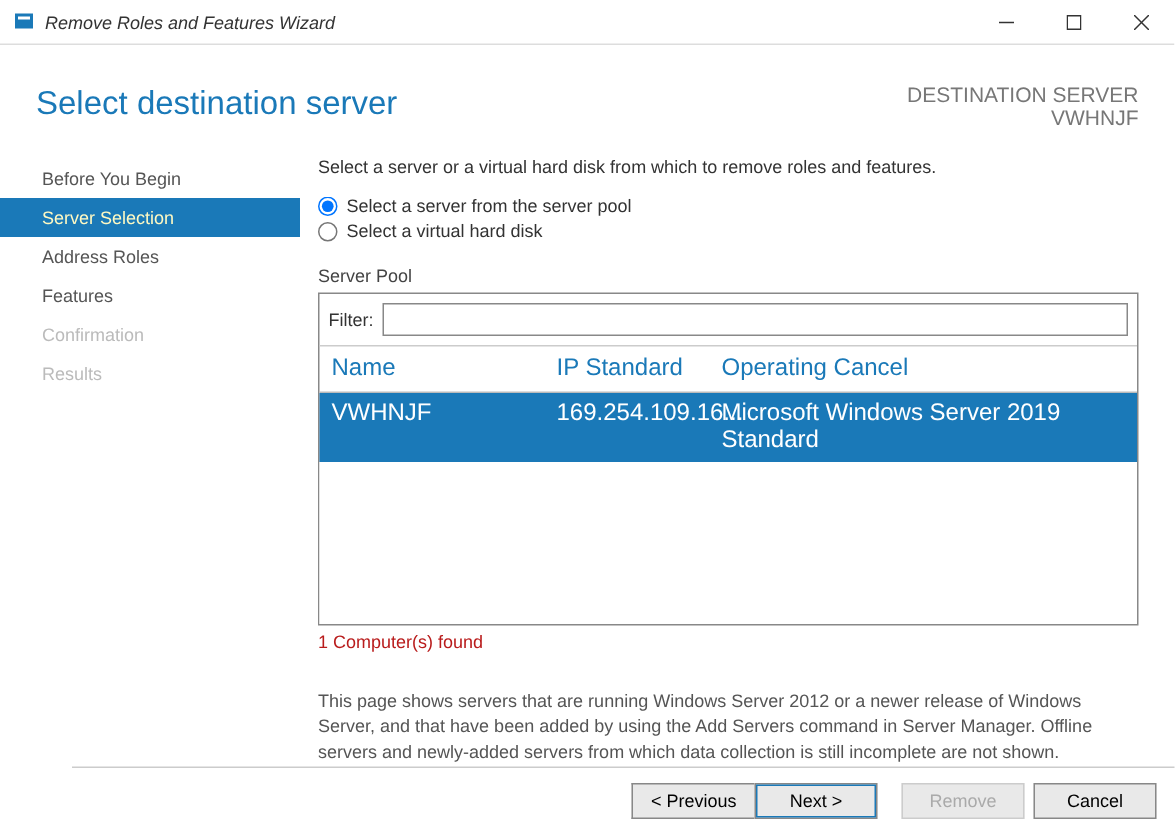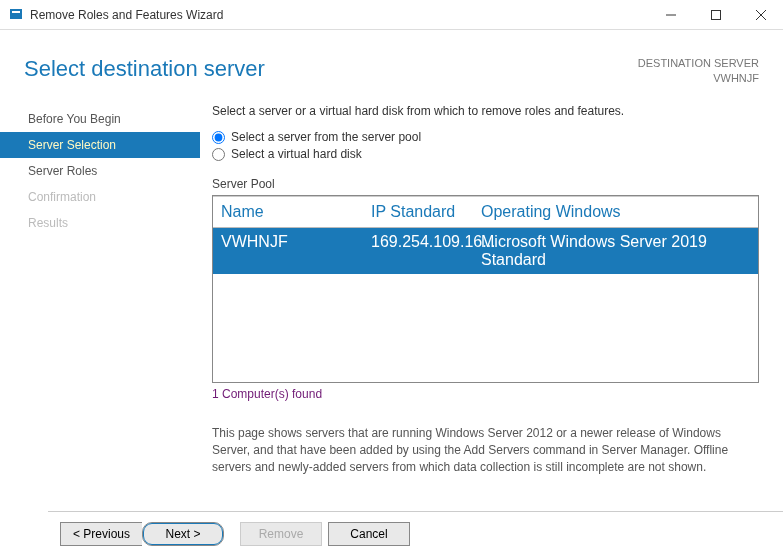--- a/index.html
+++ b/index.html
@@ -1,23 +1,23 @@
 <!DOCTYPE html>
 <html><head>
 <meta charset="utf-8">
 <style>
 * { box-sizing: border-box; margin: 0; padding: 0; }
 body { font-family: "Segoe UI", Arial, sans-serif; font-size: 12px; color: #333; background: #fff; width: 783px; height: 556px; overflow: hidden; }
-.titlebar { display: flex; align-items: center; height: 30px; border-bottom: 1px solid #ddd; }
+.titlebar { display: flex; align-items: center; height: 30px; border-bottom: 1px solid #ddd; font-style: italic; }
 .titlebar .icon { width: 16px; height: 16px; margin: 0 6px 0 8px; }
 .titlebar .title { flex: 1; font-size: 12px; color: #333; }
 .titlebar .ctl { width: 45px; height: 29px; display: flex; align-items: center; justify-content: center; cursor: pointer; }
 .header { display: flex; justify-content: space-between; align-items: flex-start; padding: 26px 24px 18px 24px; gap: 12px; }
 .header h1 { font-size: 22px; font-weight: 300; color: #1a79b8; }
-.dest { text-align: right; font-size: 11px; color: #777; line-height: 15px; margin-left: 17px; }
+.dest { text-align: right; font-size: 14px; color: #777; line-height: 15px; margin-left: 17px; }
 .body { display: flex; height: 390px; }
 .steps { width: 200px; padding-top: 2px; }
 .step { padding: 6px 10px 6px 28px; font-size: 12px; color: #555; cursor: pointer; }
 .step.selected { background: #1a79b8; color: #fef9c3; }
 .step.disabled { color: #bbb; cursor: default; }
 .main { flex: 1; padding: 0 24px 0 12px; }
 .intro { font-size: 12px; color: #333; margin-bottom: 12px; }
 .radio-row { display: flex; align-items: center; margin: 3px 0; font-size: 12px; }
 .radio-row input { margin-right: 6px; }
 .pool-label { margin-top: 16px; font-size: 12px; color: #444; }
@@ -26,27 +26,27 @@
 .filter-row label { font-size: 12px; margin-right: 6px; }
 .filter-row input { flex: 1; height: 22px; border: 1px solid #888; padding: 0 4px; font-size: 12px; }
 .grid { border-top: 1px solid #ccc; }
 .ghead, .grow { display: flex; font-size: 16px; }
 .ghead { padding: 6px 8px; color: #1a79b8; border-bottom: 1px solid #bbb; }
 .col-name { width: 150px; }
 .col-ip { width: 110px; }
 .col-os { flex: 1; }
 .grow { padding: 5px 8px; background: #1a79b8; color: #fff; cursor: pointer; }
 .gbody-empty { height: 108px; background: #fff; }
-.count { font-size: 12px; color: #701a75; margin-top: 4px; }
+.count { font-size: 12px; color: #b91c1c; margin-top: 4px; }
 .help { font-size: 12px; color: #555; margin-top: 24px; line-height: 17px; }
-.footer { position: absolute; bottom: 0; left: 0; right: 0; border-top: 1px solid #ccc; padding: 10px 12px; display: flex; justify-content: flex-start; gap: 6px; margin-left: 48px; }
+.footer { position: absolute; bottom: 0; left: 0; right: 0; border-top: 1px solid #ccc; padding: 10px 12px; display: flex; justify-content: flex-end; gap: 6px; margin-left: 48px; }
 .footer button { min-width: 82px; height: 24px; border: 1px solid #888; background: #e9e9e9; font-size: 12px; cursor: pointer; }
 .footer .pair { display: flex; gap: 0; margin-right: 10px; }
 .footer .pair button:first-child { border-right: none; }
-.footer button.highlight { outline: 1px solid #1a79b8; outline-offset: -2px; border-radius: 10px; }
+.footer button.highlight { outline: 1px solid #1a79b8; outline-offset: -2px; }
 .footer button:disabled { color: #aaa; border-color: #ccc; cursor: default; }
 </style>
 </head>
 <body>
 
 <div class="titlebar">
   <span class="icon">
     <svg width="16" height="16" viewBox="0 0 16 16">
         <rect x="2" y="2" width="12" height="10" fill="#1a79b8"></rect>
         <rect x="4" y="4" width="8" height="2" fill="#fff"></rect>
@@ -76,45 +76,50 @@
   <div class="dest">
     <div>DESTINATION SERVER</div>
     <div>VWHNJF</div>
   </div>
 </div>
 
 <div class="body">
   <div class="steps">
     <div class="step">Before You Begin</div>
     <div class="step selected">Server Selection</div>
-    <div class="step">Server Roles</div>
+    <div class="step">Address Roles</div>
+    <div class="step">Features</div>
     <div class="step disabled">Confirmation</div>
     <div class="step disabled">Results</div>
   </div>
 
   <div class="main">
     <div class="intro">Select a server or a virtual hard disk from which to remove roles and features.</div>
 
     <label class="radio-row">
       <input type="radio" name="src" checked="" style="">
       <span>Select a server from the server pool</span>
     </label>
     <label class="radio-row">
       <input type="radio" name="src" style="">
       <span>Select a virtual hard disk</span>
     </label>
 
     <div class="pool-label">Server Pool</div>
 
     <div class="pool-box">
+      <div class="filter-row">
+        <label>Filter:</label>
+        <input type="text" value="" style="">
+      </div>
       <div class="grid">
         <div class="ghead">
           <div class="col-name">Name</div>
           <div class="col-ip">IP Standard</div>
-          <div class="col-os">Operating Windows</div>
+          <div class="col-os">Operating Cancel</div>
         </div>
         <div class="grow">
           <div class="col-name">VWHNJF</div>
           <div class="col-ip">169.254.109.16...</div>
           <div class="col-os">Microsoft Windows Server 2019 Standard</div>
         </div>
         <div class="gbody-empty"></div>
       </div>
     </div>
 

